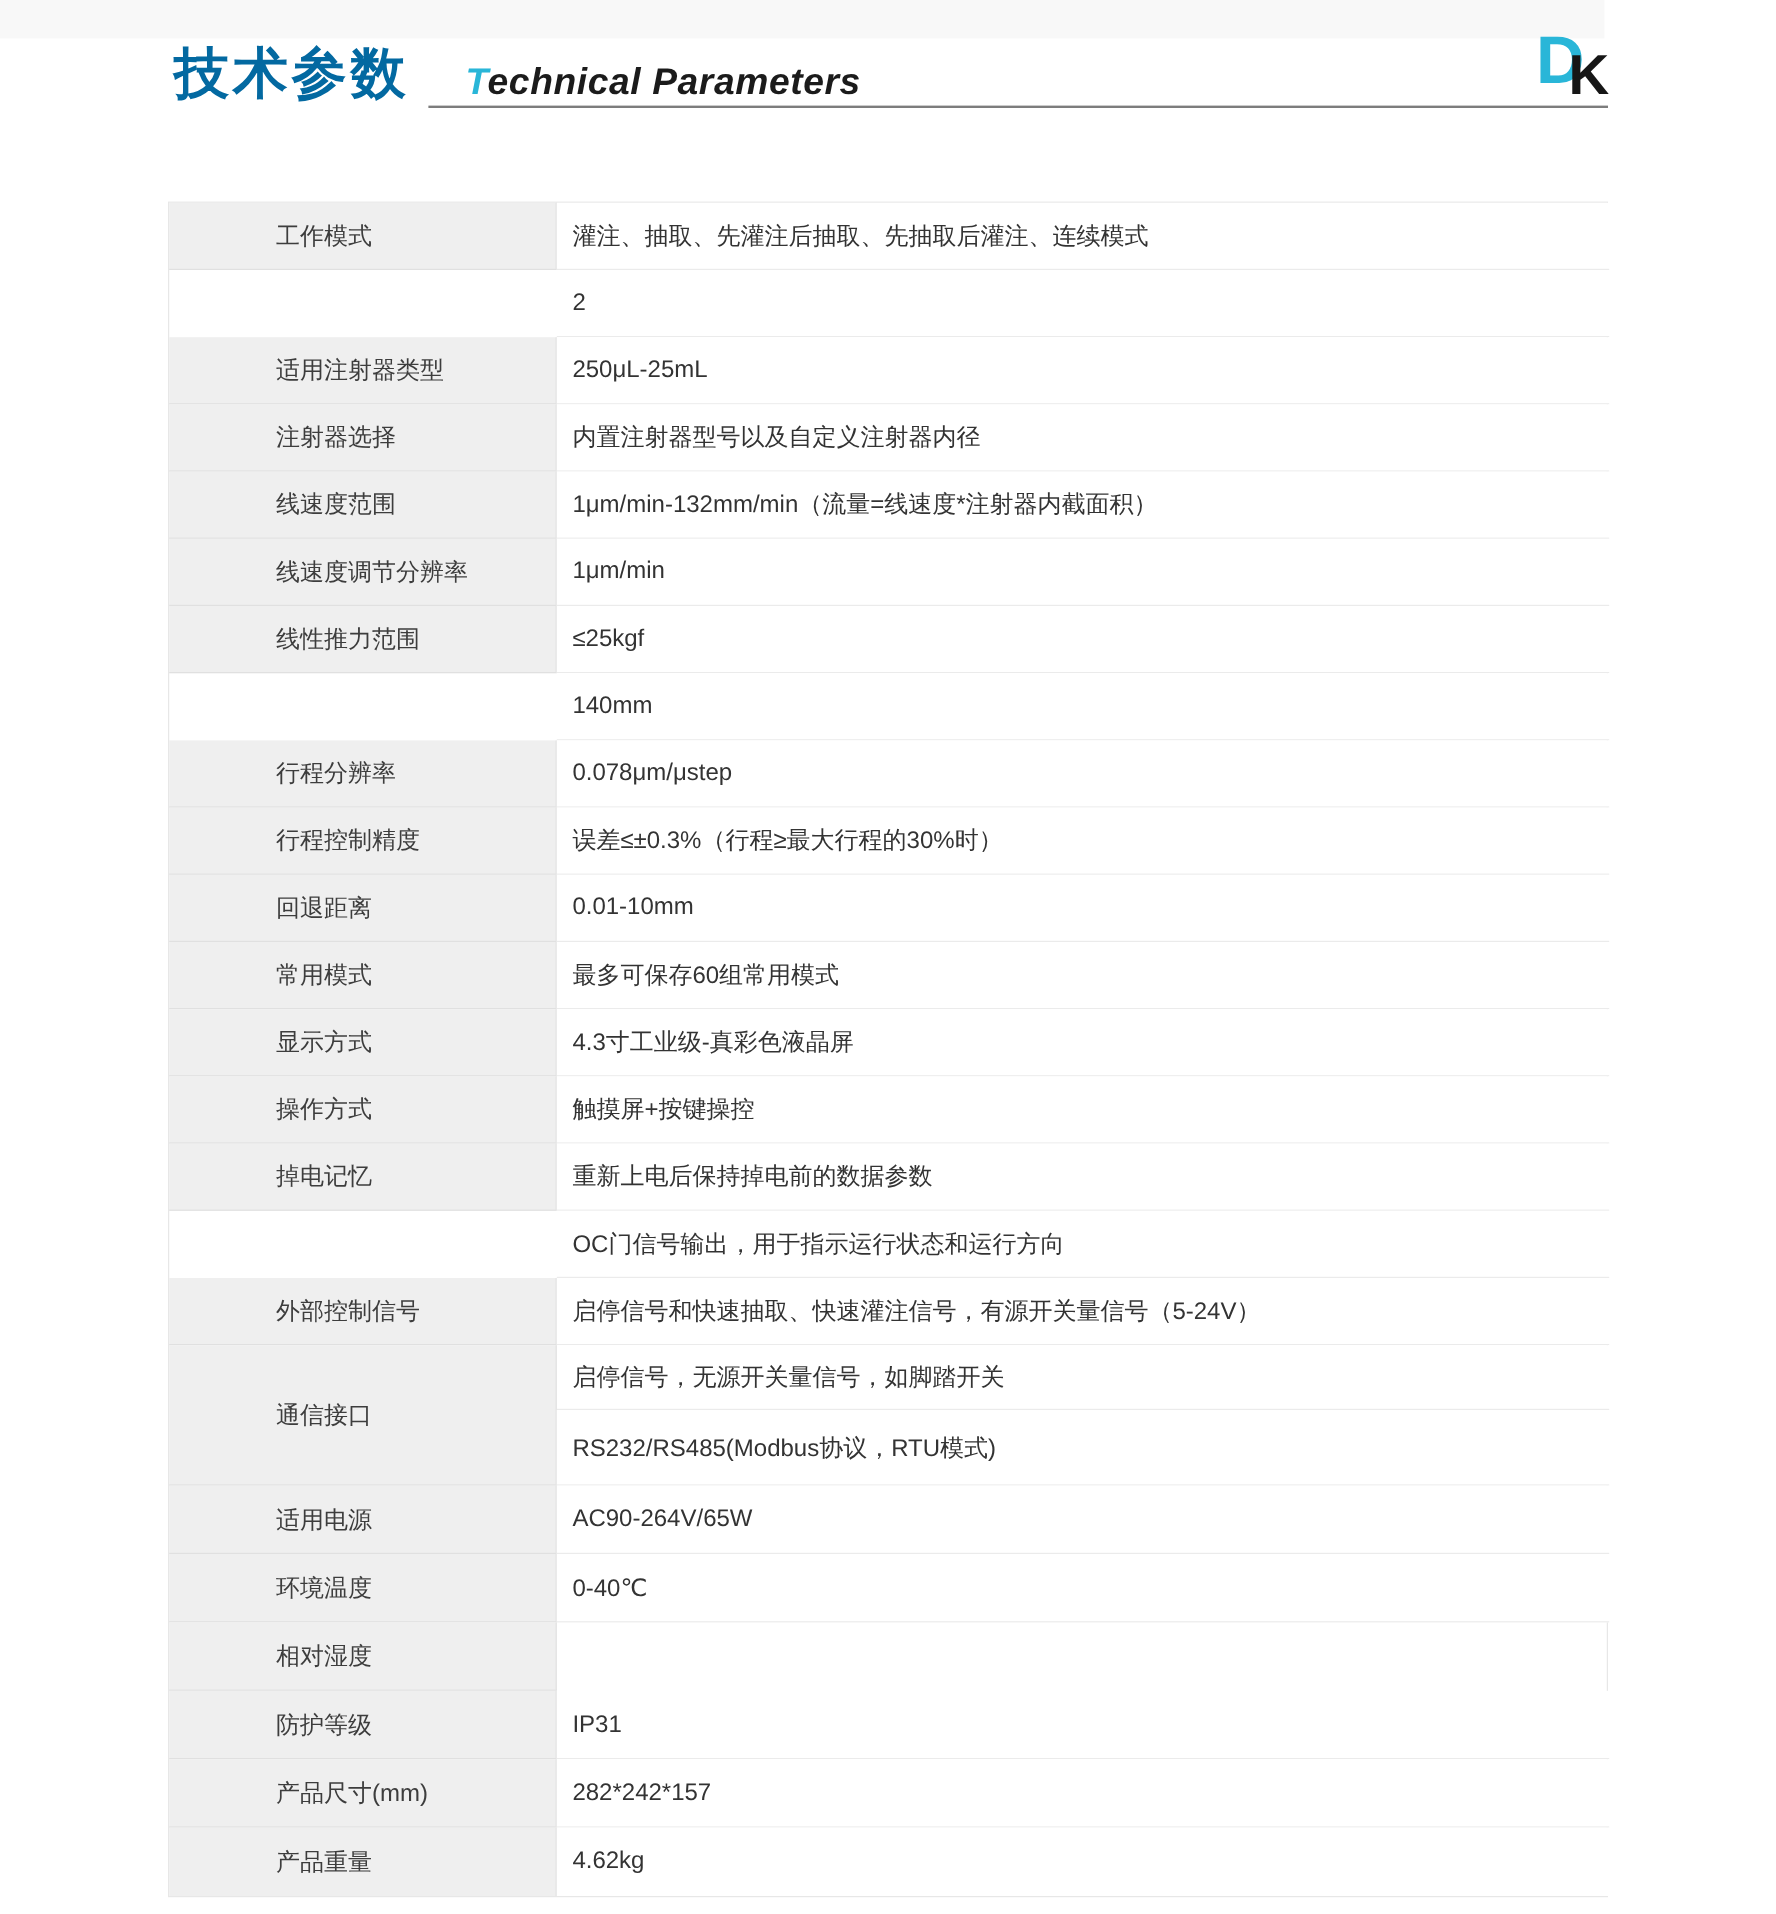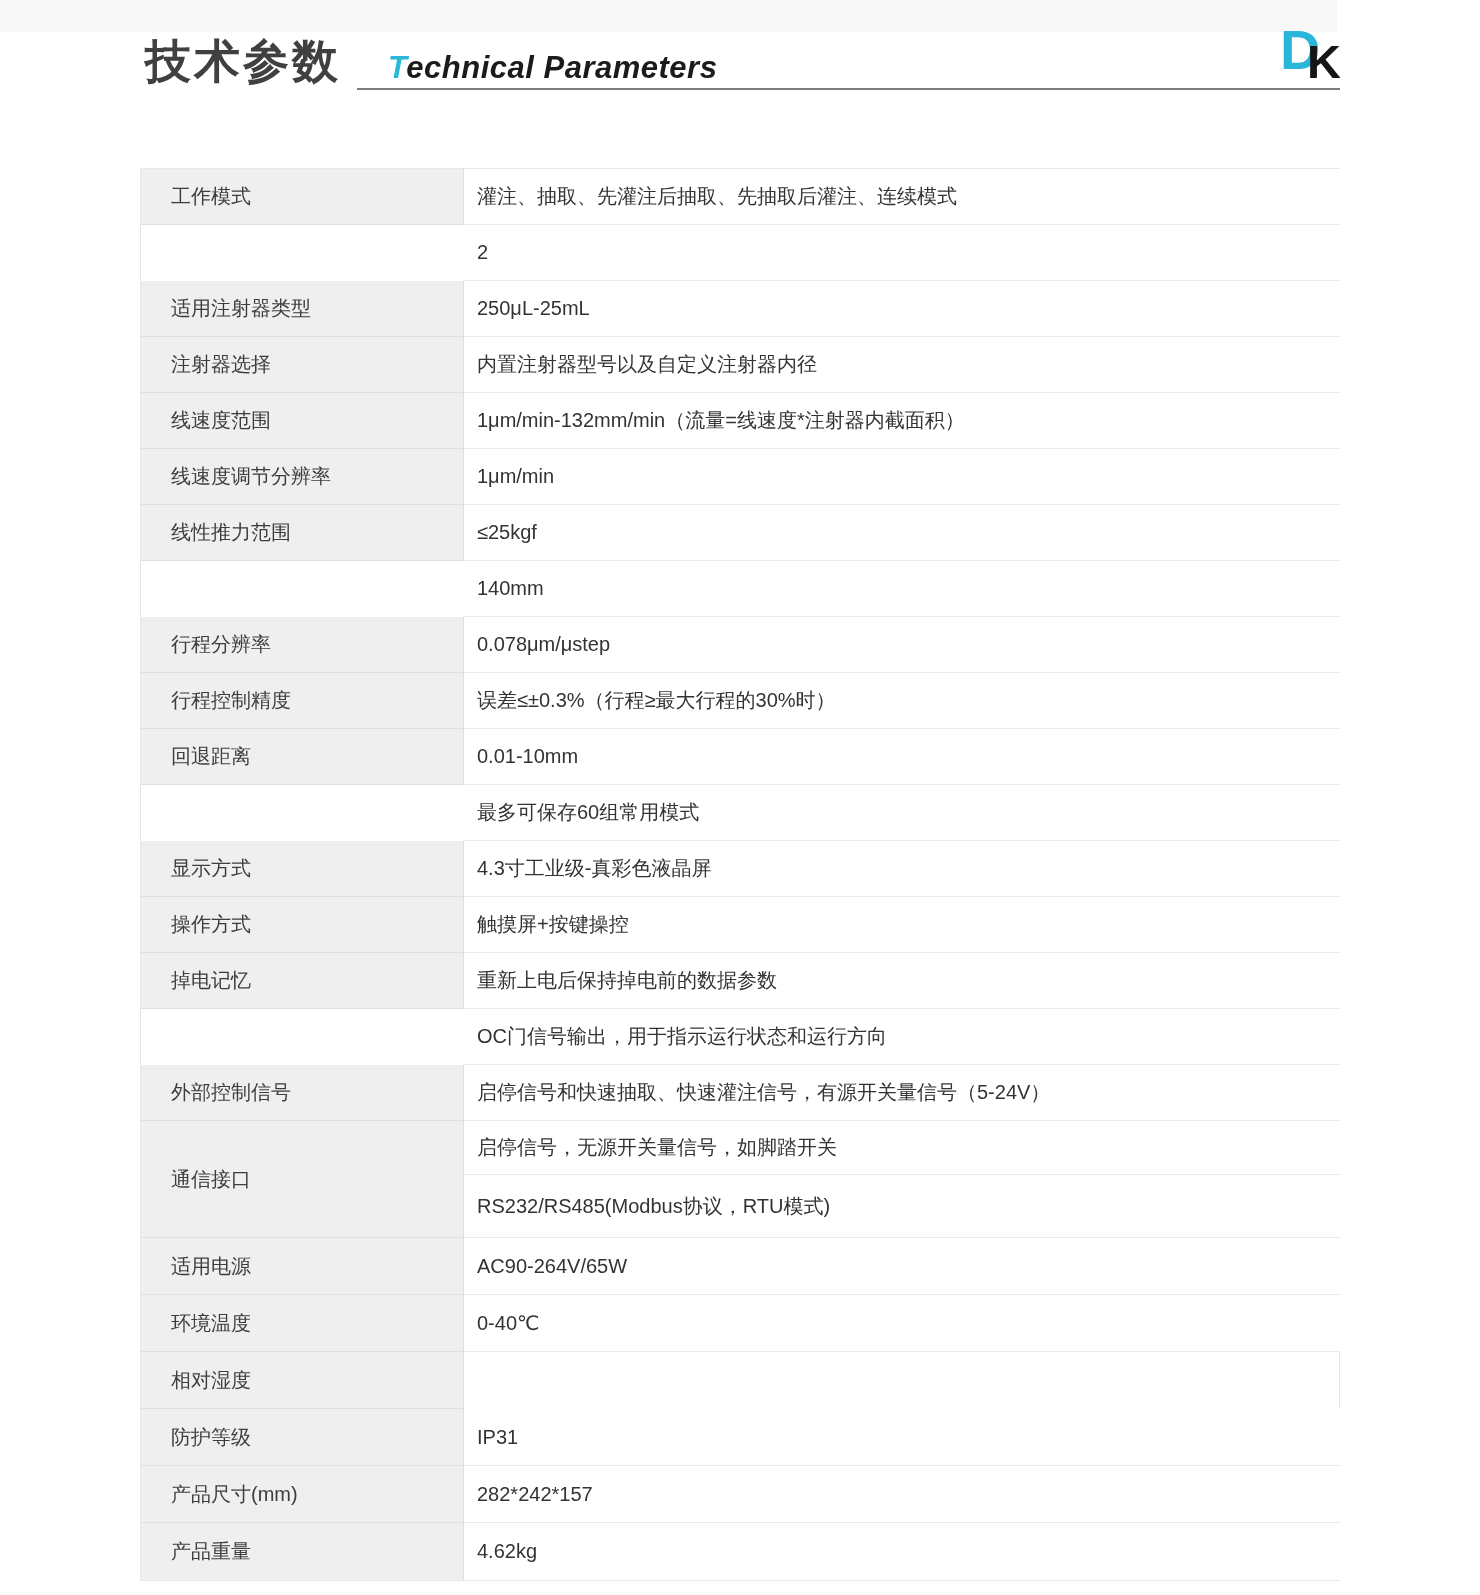--- a/index.html
+++ b/index.html
@@ -4,38 +4,38 @@
 <style>
   * { margin:0; padding:0; box-sizing:border-box; }
   html,body { width:1480px; height:1595px; background:#ffffff;
     font-family:"Liberation Sans","DejaVu Sans",sans-serif; }
   .page { position:relative; width:1480px; height:1595px; overflow:hidden; background:#fff; }
 
   .top-strip { position:absolute; left:0; top:0; width:1337px; height:32px; background:#f8f8f8; }
 
   
   .title-zh { position:absolute; left:145px; top:34px; font-size:46px; font-weight:900;
-    color:#404040; letter-spacing:3px; line-height:1.2; }
+    color:#0369a1; letter-spacing:3px; line-height:1.2; }
   .title-en { position:absolute; left:388px; top:50px; font-size:31px; font-weight:700;
     color:#1b1b1b; letter-spacing:0.5px;font-style:italic; }
   .title-en .accent { color:#29b6d8; }
   .header-underline { position:absolute; left:357px; top:88px; width:983px; height:2px; background:#7d7d7d; }
 
   .logo { position:absolute; left:1280px; top:18px; width:70px; height:76px; }
   .logo .d { position:absolute; left:0; top:0; font-size:56px; font-weight:800; color:#29b6d8; line-height:1.15; }
   .logo .k { position:absolute; left:27px; top:17px; font-size:47px; font-weight:800; color:#161616; line-height:1.15; }
 
   
   .spec-table { position:absolute; left:140px; top:168px; width:1200px;
     display:grid;
     grid-template-columns:323px 877px;
     grid-template-rows:repeat(16,56px) 56px 54px 63px repeat(6,57px);
     border:1px solid #e7e7e7; background:#fff; }
   .lc { grid-column:1; background:#efefef; border-right:1px solid #e1e1e1; border-bottom:1px solid #e0e0e0;
-    display:flex; align-items:center; padding-left:30px; font-size:20px; color:#3d3d3d; }
+    display:flex; align-items:center; padding-left:89px; font-size:20px; color:#3d3d3d; }
   .vc { grid-column:2; background:#ffffff; border-bottom:1px solid #ebebeb;
     display:flex; align-items:center; padding-left:13px; font-size:20px; color:#333333; }
   .last { border-bottom:none;text-align:right; }
 </style>
 </head>
 <body>
 
 <div class="page">
 
   <div class="top-strip"></div>
@@ -74,20 +74,21 @@
 
     <div class="lc" style="grid-row:9">行程分辨率</div>
     <div class="vc" style="grid-row:9">0.078μm/μstep</div>
 
     <div class="lc" style="grid-row:10">行程控制精度</div>
     <div class="vc" style="grid-row:10">误差≤±0.3%（行程≥最大行程的30%时）</div>
 
     <div class="lc" style="grid-row:11">回退距离</div>
     <div class="vc" style="grid-row:11">0.01-10mm</div>
 
+    <div class="lc" style="grid-row:12">常用模式</div>
     <div class="vc" style="grid-row:12">最多可保存60组常用模式</div>
 
     <div class="lc" style="grid-row:13">显示方式</div>
     <div class="vc" style="grid-row:13">4.3寸工业级-真彩色液晶屏</div>
 
     <div class="lc" style="grid-row:14">操作方式</div>
     <div class="vc" style="grid-row:14">触摸屏+按键操控</div>
 
     <div class="lc" style="grid-row:15">掉电记忆</div>
     <div class="vc" style="grid-row:15">重新上电后保持掉电前的数据参数</div>

